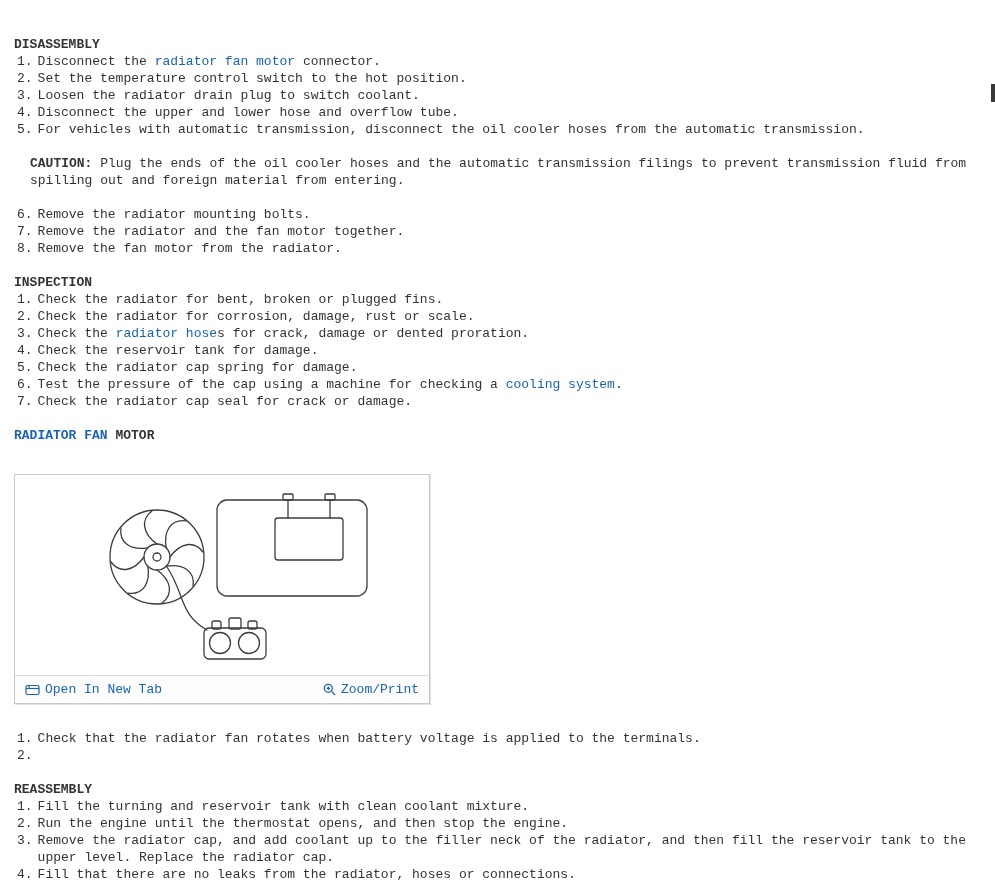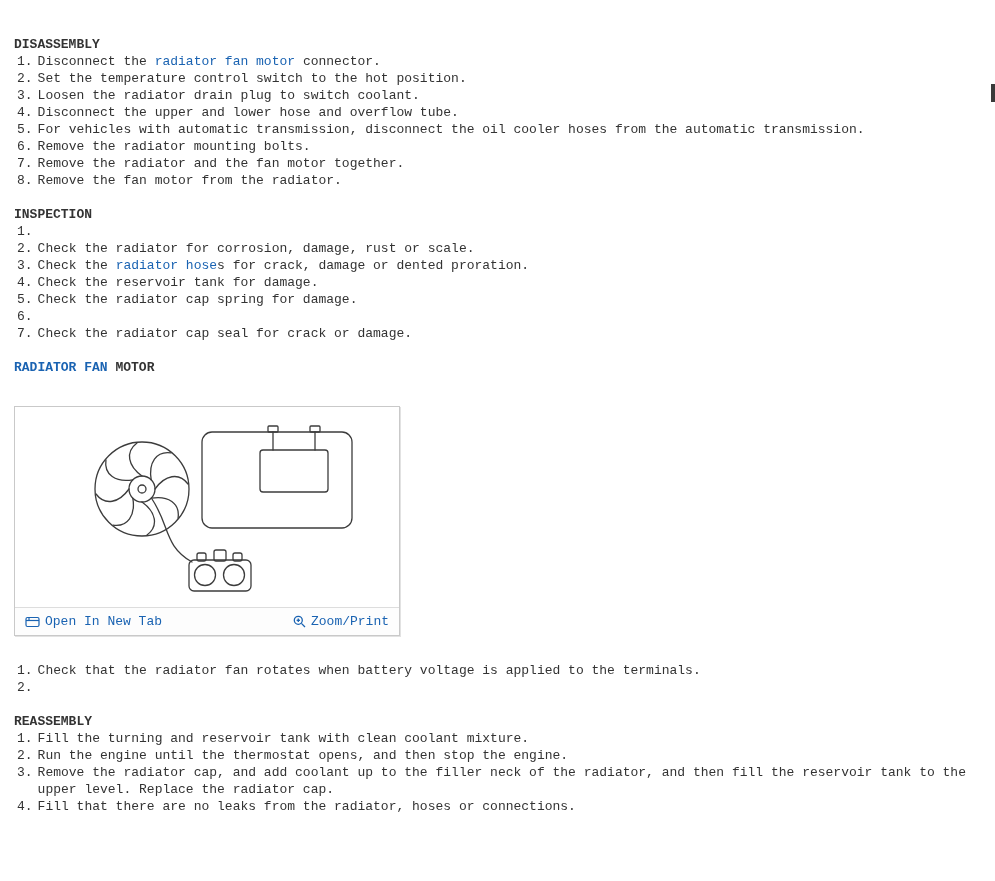--- a/index.html
+++ b/index.html
@@ -21,21 +21,21 @@
 
   .steps { margin: 0; }
   .step { display: flex; line-height: 17px; padding-left: 3px; }
   .step-num { flex: none; min-width: 11px; text-align: right; margin-right: 5px; }
   .step-text a.inline-link, a.inline-link { color: var(--link, #1a63b2); text-decoration: none; cursor: pointer; }
 
   .caution { margin: 17px 0 17px 0; padding-left: 16px; line-height: 17px; }
   .caution strong { font-weight: bold; }
 
   .figure-box {
-    width: 386px; margin: 30px 0 26px 0;
+    width: 416px; margin: 30px 0 26px 0;
     border: 1px solid #c9c9c9; background: #ffffff;
     box-shadow: 1px 1px 0 #e2e2e2;
   }
   .figure-image {
     height: 200px; display: flex; align-items: center; justify-content: center;
     background: #ffffff; cursor: pointer;
   }
   .figure-footer {
     display: flex; justify-content: space-between; align-items: center;
     border-top: 1px solid #dddddd; background: #fdfdfd;
@@ -78,59 +78,65 @@
       <div class="step">
         <span class="step-num">4.</span>
         <span class="step-text">Disconnect the upper and lower hose and overflow tube.</span>
       </div>
       <div class="step">
         <span class="step-num">5.</span>
         <span class="step-text">For vehicles with automatic transmission, disconnect the oil cooler hoses from the automatic transmission.</span>
       </div>
     </div>
 
+  <p class="caution">
+    <strong>CAUTION:</strong>
+    <span>Plug the ends of the oil cooler hoses and the automatic transmission filings to prevent transmission fluid from spilling out and foreign material from entering.</span>
+  </p>
 
   <div class="steps">
       <div class="step">
         <span class="step-num">6.</span>
         <span class="step-text">Remove the radiator mounting bolts.</span>
       </div>
       <div class="step">
         <span class="step-num">7.</span>
         <span class="step-text">Remove the radiator and the fan motor together.</span>
       </div>
       <div class="step">
         <span class="step-num">8.</span>
         <span class="step-text">Remove the fan motor from the radiator.</span>
       </div>
     </div>
 
   <h3 class="section-heading">INSPECTION</h3>
   <div class="steps">
       <div class="step">
         <span class="step-num">1.</span>
+        <span class="step-text">Check the radiator for bent, broken or plugged fins.</span>
       </div>
       <div class="step">
         <span class="step-num">2.</span>
         <span class="step-text">Check the radiator for corrosion, damage, rust or scale.</span>
       </div>
       <div class="step">
         <span class="step-num">3.</span>
         <span class="step-text">Check the <a href="#" class="inline-link">radiator hose</a>s for crack, damage or dented proration.</span>
       </div>
       <div class="step">
         <span class="step-num">4.</span>
         <span class="step-text">Check the reservoir tank for damage.</span>
       </div>
       <div class="step">
         <span class="step-num">5.</span>
         <span class="step-text">Check the radiator cap spring for damage.</span>
       </div>
       <div class="step">
         <span class="step-num">6.</span>
+        <span class="step-text">Test the pressure of the cap using a machine for checking a <a href="#" class="inline-link">cooling system</a>.</span>
       </div>
       <div class="step">
         <span class="step-num">7.</span>
         <span class="step-text">Check the radiator cap seal for crack or damage.</span>
       </div>
     </div>
 
   <h3 class="section-heading"><span class="accent">RADIATOR FAN</span> <span>MOTOR</span></h3>
 
   <div class="figure-box">

